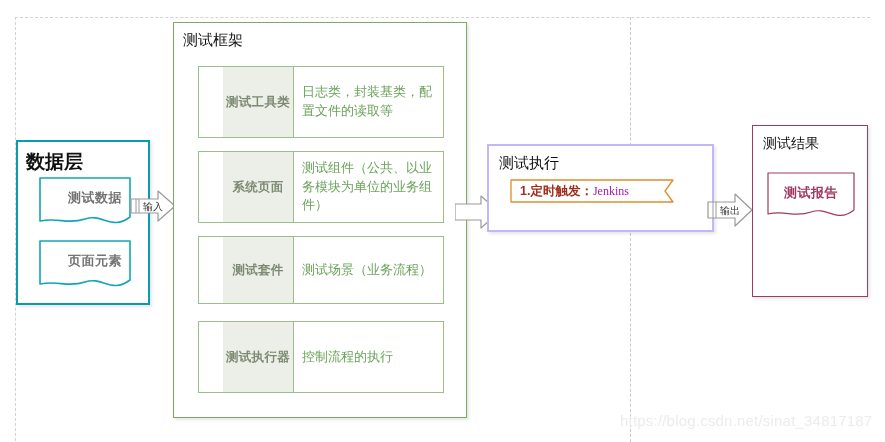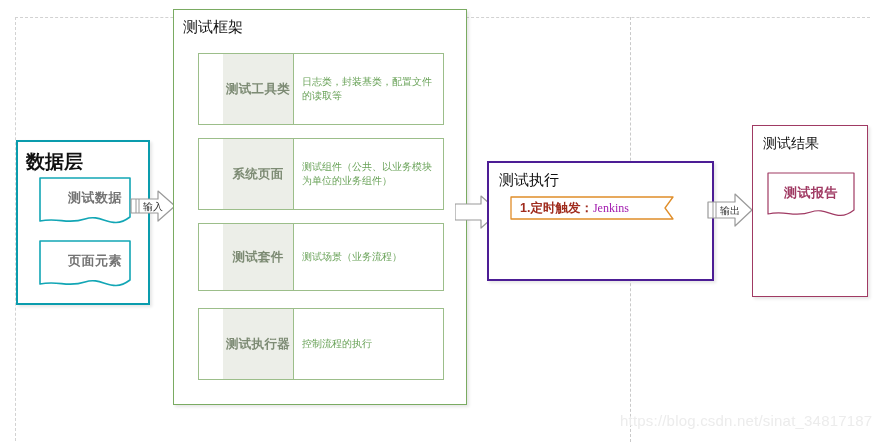--- a/index.html
+++ b/index.html
@@ -30,33 +30,33 @@
   
   #data-layer{left:16px;top:140px;width:134px;height:165px;border:2px solid #0a9cad;}
   #data-layer .box-title{left:8px;top:7px;font-weight:bold;font-size:19px;color:#111;}
 
   .doc-shape{position:absolute;width:92px;height:52px;}
   .doc-shape svg{position:absolute;left:0;top:0;}
   .doc-label{position:absolute;left:0;top:12px;width:112px;text-align:center;
              font-size:13px;font-weight:bold;color:#737373;letter-spacing:.5px;}
 
   
-  #framework{left:173px;top:9px;width:294px;height:396px;border:1px solid #7aab62;}
+  #framework{left:173px;top:22px;width:294px;height:396px;border:1px solid #7aab62;}
   #framework .box-title{left:9px;top:8px;font-size:15px;color:#111;}
 
   .fw-row{position:absolute;left:24px;width:246px;display:flex;
           border:1px solid #9cbe8a;box-sizing:border-box;background:#fff;}
   .fw-key{width:70px;flex:none;background:#eceee8;border-right:1px solid #9cbe8a;
           display:flex;align-items:center;justify-content:center;
           font-size:12.5px;color:#7d8b74;font-weight:bold;letter-spacing:.3px;margin-left:24px;}
   .fw-val{flex:1;display:flex;align-items:center;padding:6px 8px;
-          font-size:10px;color:#6aa359;line-height:1.45;}
+          font-size:13px;color:#6aa359;line-height:1.45;}
 
   
-  #execution{left:487px;top:161px;width:227px;height:120px;border:2px solid #4c1d95;}
+  #execution{left:487px;top:144px;width:227px;height:88px;border:2px solid #c4b5fd;}
   #execution .box-title{left:10px;top:8px;font-size:15px;color:#111;}
 
   .ribbon{position:absolute;left:21px;top:33px;width:164px;height:24px;}
   .ribbon svg{position:absolute;left:0;top:0;}
   .ribbon-text{position:absolute;left:10px;top:4px;font-size:12.5px;white-space:nowrap;}
   .ribbon-text b{color:#a02c1e;font-weight:bold;}
   .ribbon-text span.mono{font-family:Liberation Serif, serif;
                          color:#a21caf;font-size:12px;}
 
   

